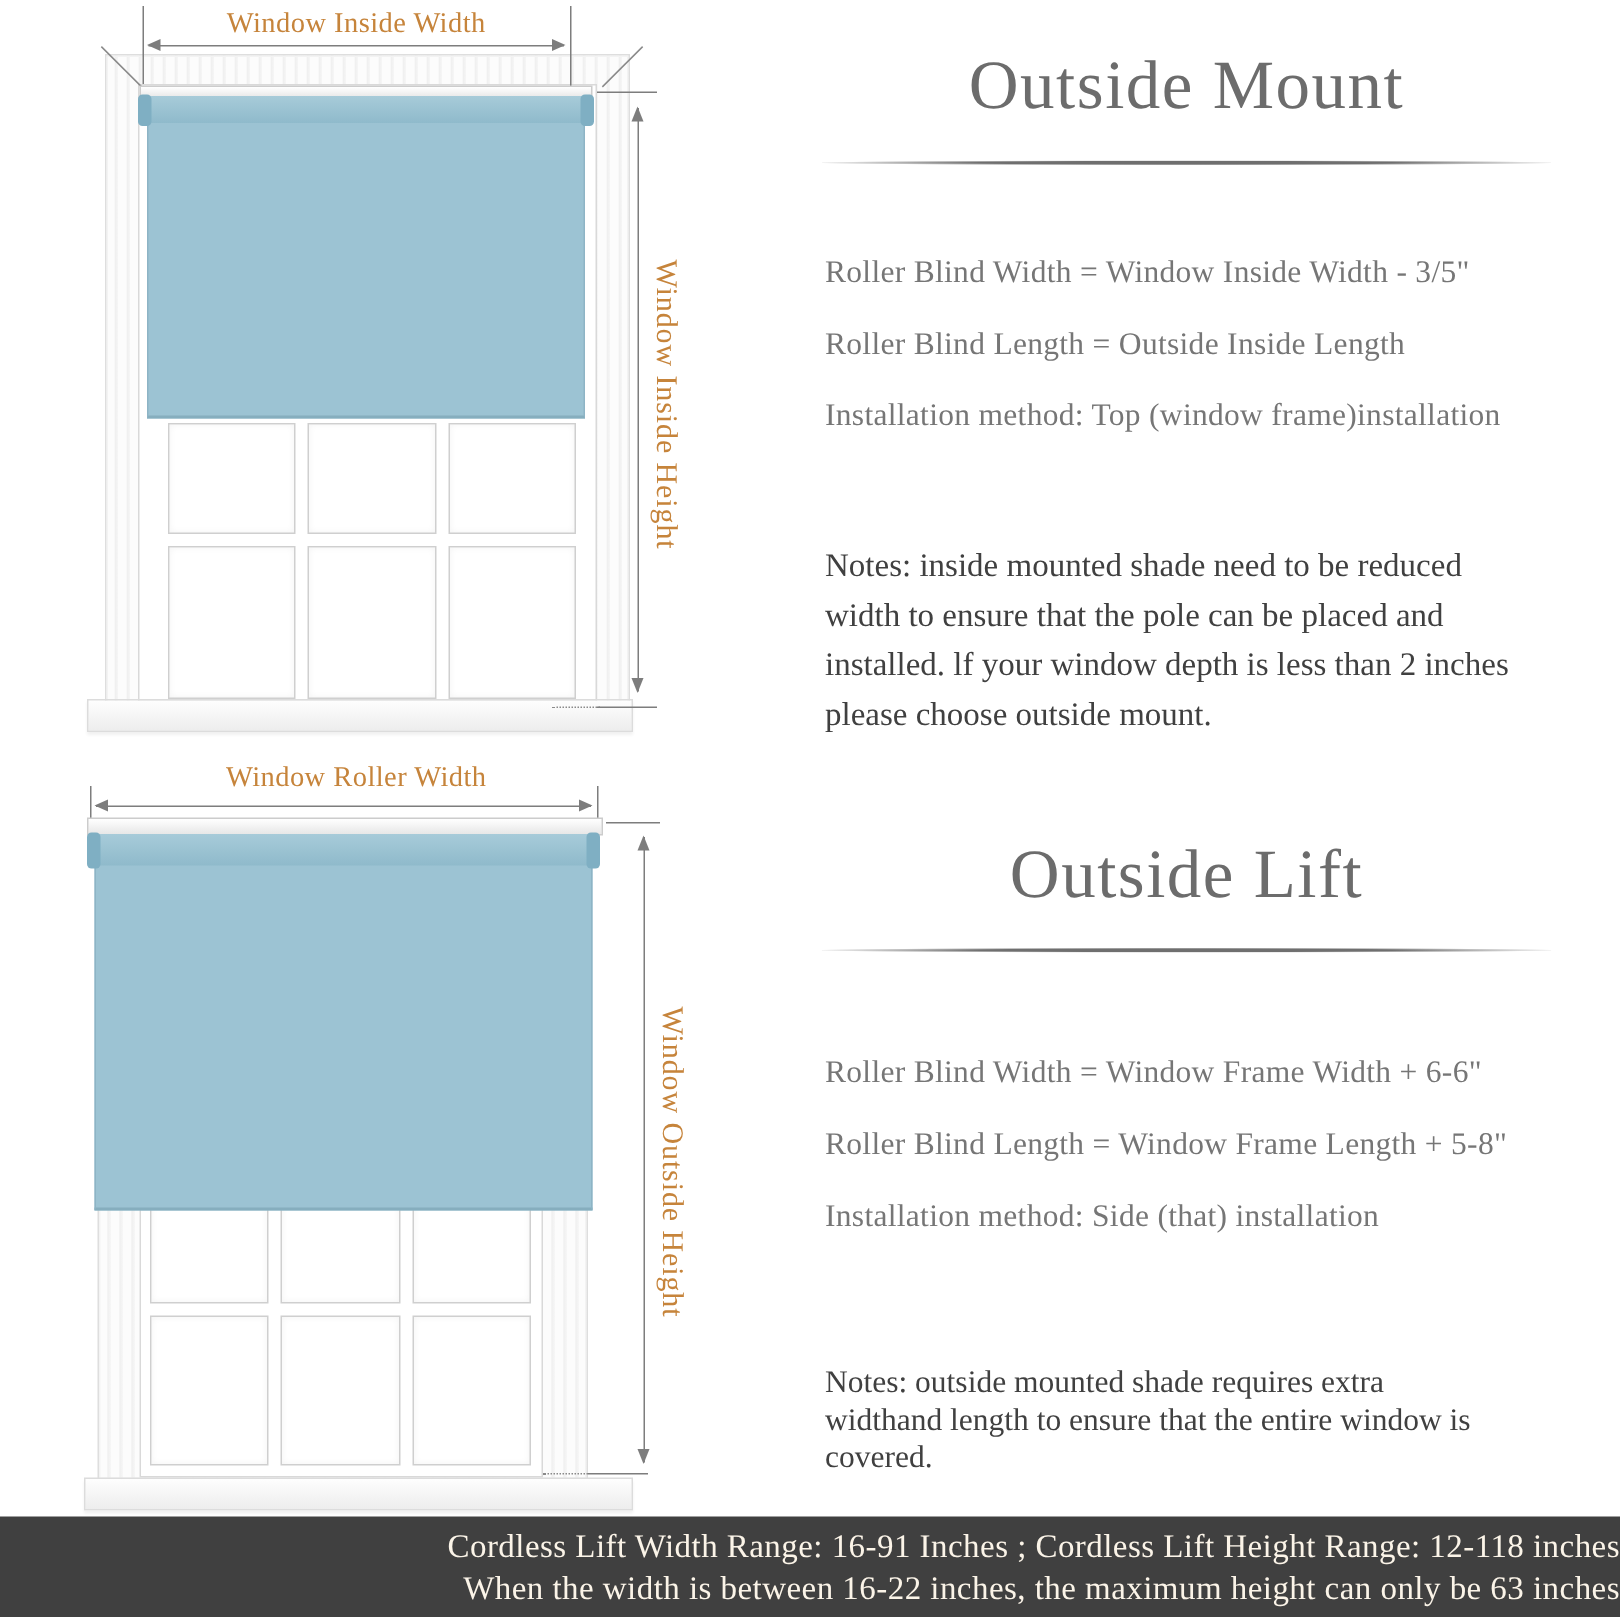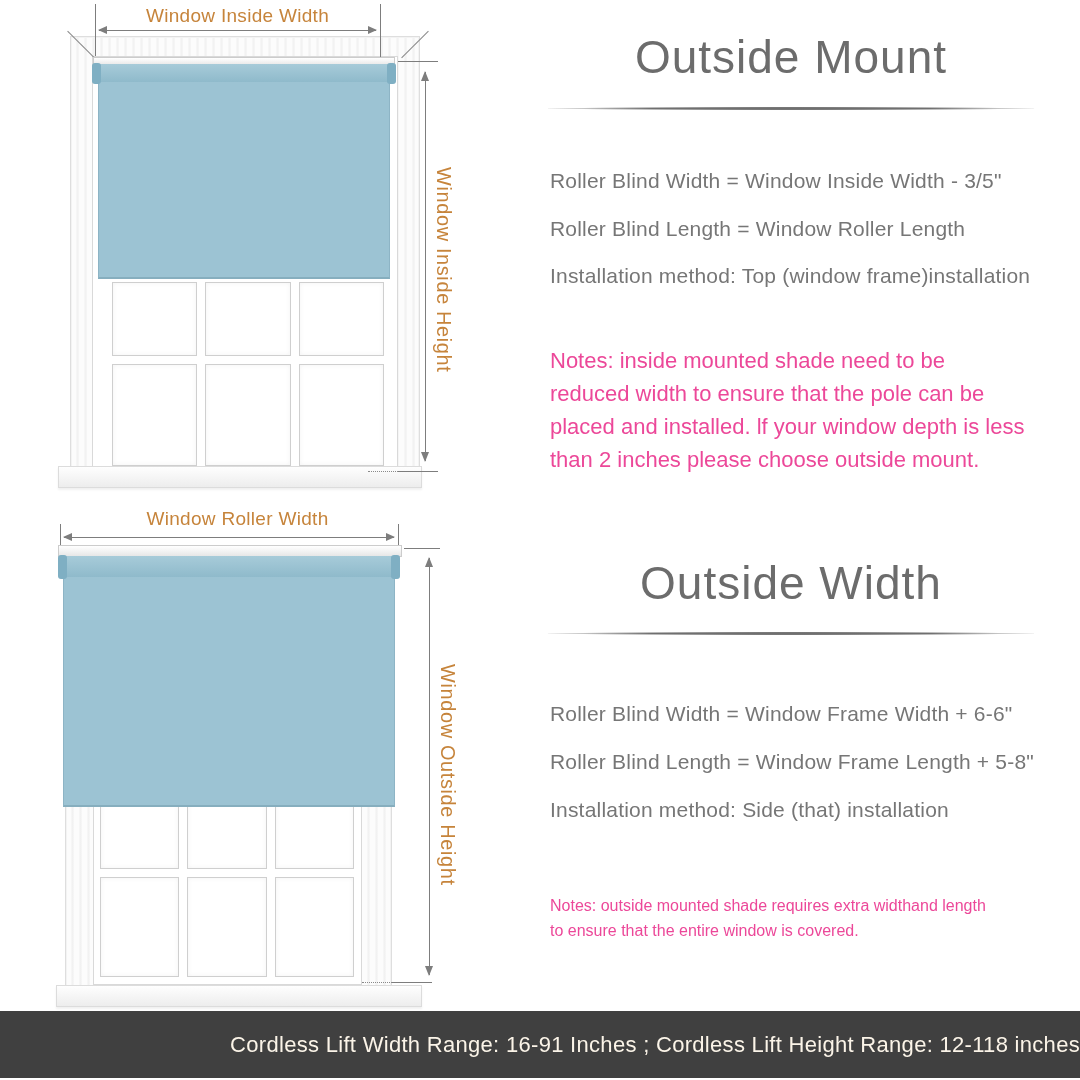--- a/index.html
+++ b/index.html
@@ -1,17 +1,17 @@
 <!DOCTYPE html>
 <html><head>
 <meta charset="utf-8">
 <style>
   html,body{margin:0;padding:0;background:#fff;}
   .canvas{position:relative;width:1080px;height:1080px;background:#ffffff;overflow:hidden;
-          font-family:Liberation Sans, sans-serif;}
+          font-family:Liberation Serif, serif;}
 
   
   .frame{position:absolute;background:repeating-linear-gradient(90deg,#fcfcfc 0px,#fcfcfc 5px,#f0f0f0 6px,#f7f7f7 8px);
          border:1px solid #dedede;box-shadow:inset 0 0 0 1px #f3f3f3;}
   .opening{position:absolute;background:#ffffff;border:1px solid #d9d9d9;}
   .panes{position:absolute;display:grid;grid-template-columns:repeat(3,1fr);gap:8px;}
   .pane{background:#ffffff;border:1px solid #cfcfcf;box-shadow:inset 0 0 5px rgba(0,0,0,0.05);}
   .sill{position:absolute;background:linear-gradient(#fefefe,#ededed);border:1px solid #dcdcdc;box-shadow:0 2px 2px rgba(0,0,0,0.06);}
   .headrail{position:absolute;background:linear-gradient(#ffffff,#e7e7e7);border:1px solid #cccccc;z-index:6;}
   .roller{position:absolute;background:linear-gradient(#a7cbd9,#8fbacb);border-radius:3px;z-index:6;}
@@ -36,23 +36,23 @@
   .arr-v i.d{bottom:-1px;border-top:10px solid #7d7d7d;}
   .dim-label{position:absolute;color:#c6843b;font-size:19px;letter-spacing:0.3px;text-align:center;}
   .dim-label-v{position:absolute;color:#c6843b;font-size:20px;letter-spacing:0.6px;
                writing-mode:vertical-rl;text-align:center;}
 
   
   .mount-title{position:absolute;width:492px;text-align:center;font-size:46px;color:#6c6c6c;letter-spacing:1px;}
   .divider{position:absolute;height:3px;border-radius:2px;
            background:radial-gradient(ellipse 52% 58% at center,#6f6f6f 55%,rgba(111,111,111,0) 100%);}
   .rule{position:absolute;font-size:21px;color:#767676;white-space:nowrap;letter-spacing:0.2px;}
-  .notes{position:absolute;color:#ec4899;}
+  .notes{position:absolute;color:#404040;margin-top:16px;}
   .notes.inside{font-size:22px;line-height:33px;width:478px;}
-  .notes.outside{font-size:16px;line-height:25px;width:452px;}
+  .notes.outside{font-size:21px;line-height:25px;width:452px;}
 
   
   .footer{position:absolute;left:0;top:1011px;width:1080px;height:67px;background:#404040;
           display:flex;flex-direction:column;justify-content:center;align-items:flex-end;}
   .footer div{color:#fbf4e8;font-size:22px;line-height:28px;text-align:center;letter-spacing:0.3px;}
 </style>
 </head>
 <body>
 
 <div class="canvas">
@@ -89,21 +89,21 @@
       </div>
     <div class="dim-label-v" style="left:432px;top:115px;height:310px;">Window Inside Height</div>
     <div class="ddots" style="left:368px;top:471px;width:32px;"></div>
     <div class="dline-h" style="left:398px;top:471px;width:40px;"></div>
   </div>
 
   <div>
     <div class="mount-title" style="left:545px;top:30px;">Outside Mount</div>
     <div class="divider" style="left:548px;top:107px;width:486px;"></div>
     <div class="rule" style="left:550px;top:169px;">Roller Blind Width = Window Inside Width - 3/5"</div>
-    <div class="rule" style="left:550px;top:217px;">Roller Blind Length = Window Roller Length</div>
+    <div class="rule" style="left:550px;top:217px;">Roller Blind Length = Outside Inside Length</div>
     <div class="rule" style="left:550px;top:264px;">Installation method: Top (window frame)installation</div>
     <div class="notes inside" style="left:550px;top:344px;">Notes: inside mounted shade need to be reduced width to ensure that the pole can be placed and installed. lf your window depth is less than 2 inches please choose outside mount.</div>
   </div>
 
   <div>
     <div class="frame" style="left:65px;top:560px;width:325px;height:425px;"></div>
     <div class="opening" style="left:93px;top:590px;width:267px;height:393px;"></div>
     <div class="panes" style="left:100px;top:640px;width:254px;height:337px;grid-template-rows:1fr 100px;">
       <div class="pane"></div>
       <div class="pane"></div>
@@ -128,25 +128,26 @@
     <div class="arr-v" style="left:429px;top:558px;height:417px;">
         <i class="u"></i>
         <i class="d"></i>
       </div>
     <div class="dim-label-v" style="left:436px;top:610px;height:330px;">Window Outside Height</div>
     <div class="ddots" style="left:362px;top:982px;width:30px;"></div>
     <div class="dline-h" style="left:392px;top:982px;width:40px;"></div>
   </div>
 
   <div>
-    <div class="mount-title" style="left:545px;top:556px;">Outside Width</div>
+    <div class="mount-title" style="left:545px;top:556px;">Outside Lift</div>
     <div class="divider" style="left:548px;top:632px;width:486px;"></div>
     <div class="rule" style="left:550px;top:702px;">Roller Blind Width = Window Frame Width + 6-6"</div>
     <div class="rule" style="left:550px;top:750px;">Roller Blind Length = Window Frame Length + 5-8"</div>
     <div class="rule" style="left:550px;top:798px;">Installation method: Side (that) installation</div>
     <div class="notes outside" style="left:550px;top:893px;">Notes: outside mounted shade requires extra widthand length to ensure that the entire window is covered.</div>
   </div>
 
   <div class="footer">
     <div>Cordless Lift Width Range: 16-91 Inches ; Cordless Lift Height Range: 12-118 inches</div>
+    <div>When the width is between 16-22 inches, the maximum height can only be 63 inches</div>
   </div>
 
 </div>
 
 </body></html>

